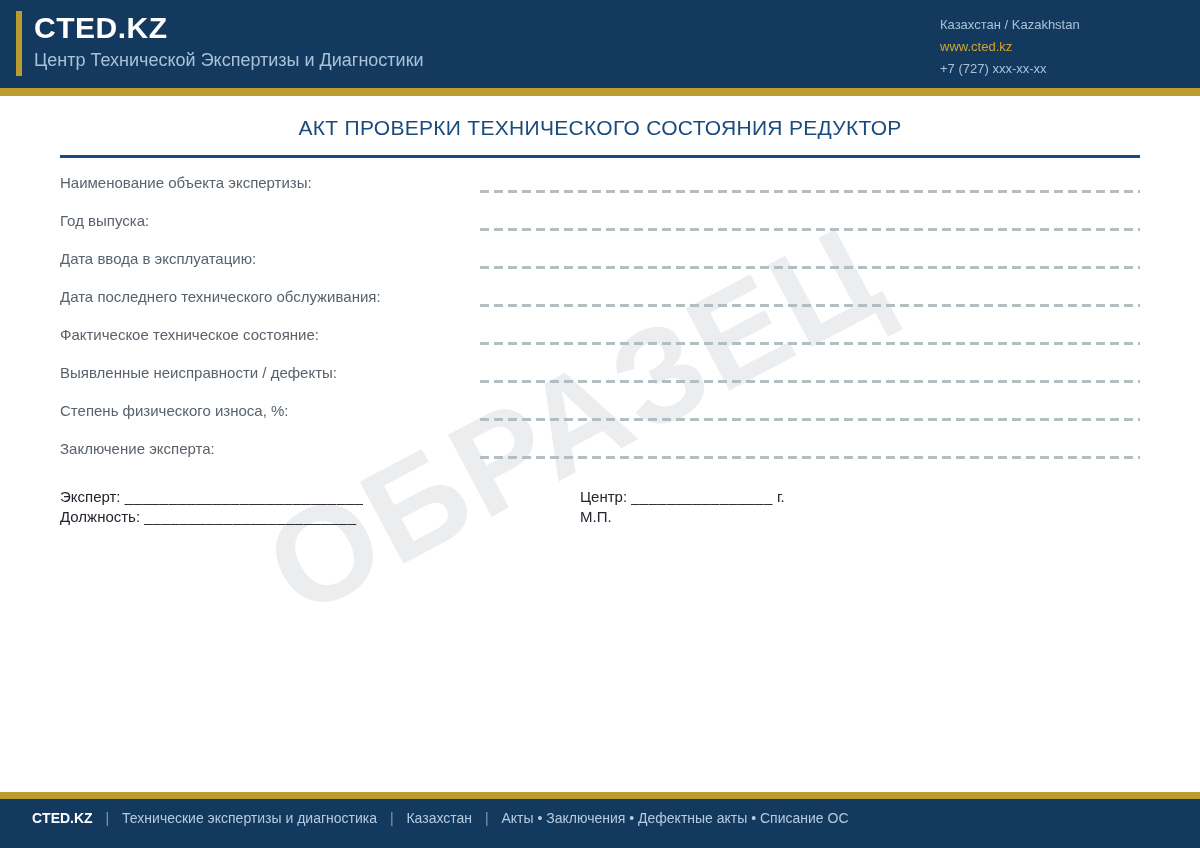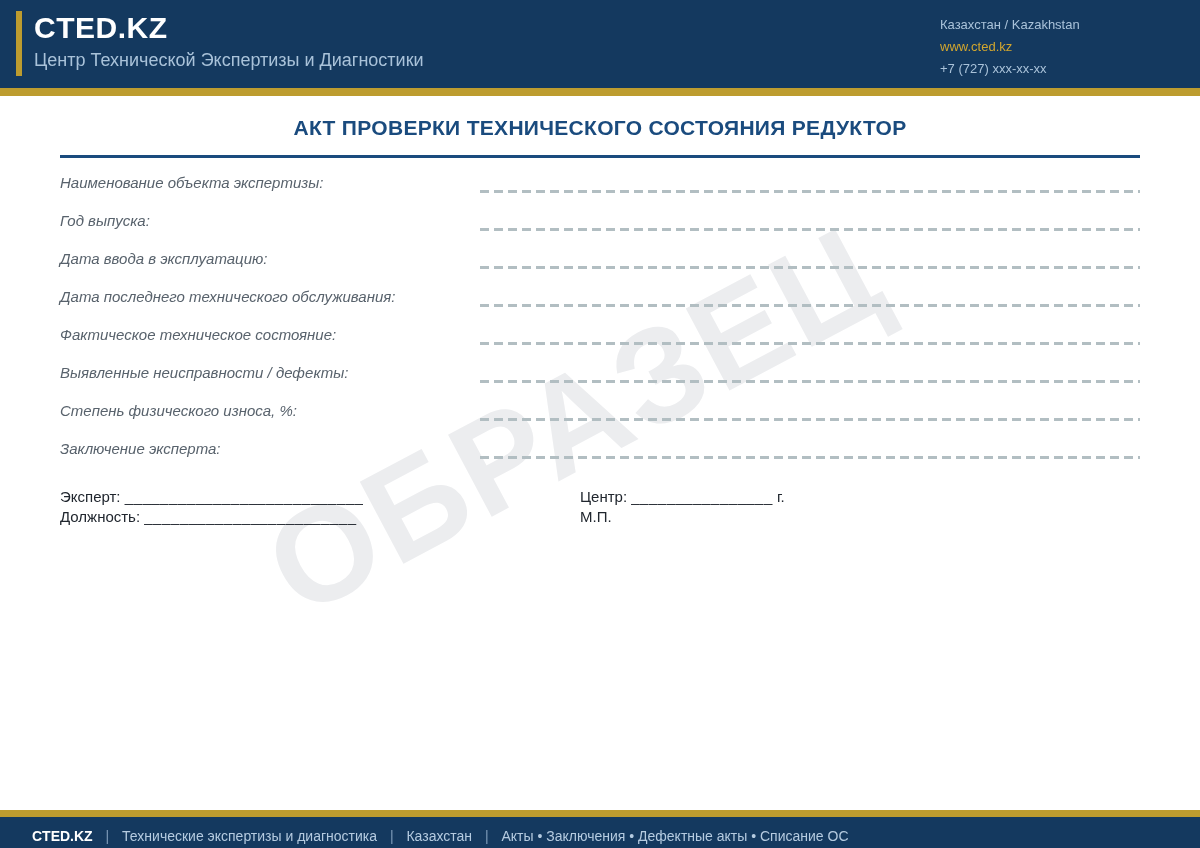--- a/index.html
+++ b/index.html
@@ -75,36 +75,35 @@
     z-index: 0;
     user-select: none;
   }
   .doc-content { position: relative; z-index: 1; }
 
   .doc-title {
     margin-top: 18px;
     text-align: center;
     color: #1A4B7E;
     font-size: 21px;
-    font-weight: bold;
+    font-weight: normal;
     letter-spacing: 0.3px;
     line-height: 28px;
   }
   .title-rule {
     margin: 13px 60px 0 60px;
     height: 3px;
     background: #1A4B7E;
   }
 
   .form-rows { margin: 13px 60px 0 60px; }
   .form-row {
     display: flex;
     height: 38px;
     align-items: flex-start;
-    font-style: italic;
   }
   .form-label {
     width: 420px;
     flex: 0 0 auto;
     color: #58626C;
     font-size: 15px;
     line-height: 19px;
     padding-top: 2px;
   }
   .fill-line {
@@ -122,21 +121,21 @@
     margin: 12px 60px 0 60px;
     color: #20262E;
     font-size: 15px;
     line-height: 20px;
   }
   .sig-cell { white-space: nowrap; }
   .uline { letter-spacing: 0.5px; }
 
   
   .footer-bar {
-    height: 31px;
+    height: 49px;
     background: #14395F;
     color: #B5CBE0;
     font-size: 14px;
     line-height: 38px;
     padding-left: 32px;
     white-space: nowrap;
     flex: 0 0 auto;
   }
   .footer-brand { color: #ffffff; font-weight: bold; }
   .footer-sep { color: #7E9BB9; margin: 0 9px; }

